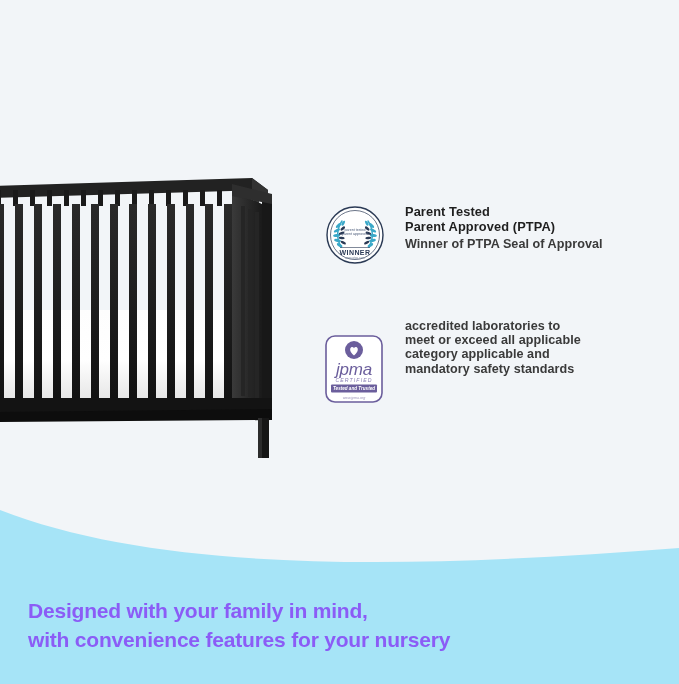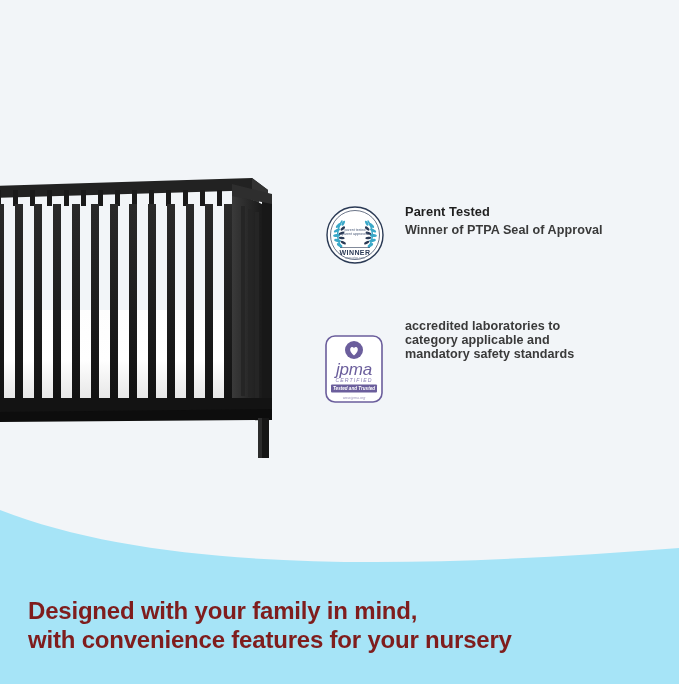--- a/index.html
+++ b/index.html
@@ -81,23 +81,23 @@
     top: 500px;
     width: 679px;
     height: 184px;
   }
   .band-svg { position: absolute; left: 0; top: 0; }
 
   .headline {
     position: absolute;
     left: 28px;
     top: 596px;
-    font-size: 24px;
+    font-size: 21px;
     font-weight: bold;
-    color: #7f1d1d;
+    color: #8b5cf6;
     line-height: 29px;
     letter-spacing: -0.2px;
     white-space: nowrap;
   }
 </style>
 </head>
 <body>
 
 <div id="page">
 
@@ -241,20 +241,21 @@
           <text x="30" y="29.8" text-anchor="middle" font-family="'Liberation Sans', sans-serif" font-size="3.6" fill="#4a5a78">parent approved</text>
 
           <line x1="15" y1="42.5" x2="45" y2="42.5" stroke="#2b3a55" stroke-width="0.6"></line>
           <text x="30" y="49.5" text-anchor="middle" font-family="'Liberation Sans', sans-serif" font-size="7" font-weight="bold" letter-spacing="0.4" fill="#2b3a55">WINNER</text>
           <text x="30" y="53.6" text-anchor="middle" font-family="'Liberation Sans', sans-serif" font-size="3" fill="#7a8699">www.ptpa.com</text>
         </svg>
       </div>
       <div class="text-col">
         <div class="cert-title">
           <div>Parent Tested</div>
+          <div>Parent Approved (PTPA)</div>
         </div>
         <div class="cert-desc">Winner of PTPA Seal of Approval</div>
       </div>
     </div>
 
     <div class="cert-item jpma">
       <div class="badge-col" style="top:16px;font-style:italic;">
         <svg class="badge-svg" width="58" height="68" viewBox="0 0 58 68">
           <rect x="1" y="1" width="56" height="66" rx="9" ry="9" fill="#ffffff" stroke="#6b5e9c" stroke-width="1.6"></rect>
 
@@ -266,20 +267,21 @@
           <text x="29" y="46.5" text-anchor="middle" font-family="'Liberation Sans', sans-serif" font-size="5.2" letter-spacing="1.1" fill="#8a7fb5">CERTIFIED</text>
 
           <rect x="6" y="49.5" width="46" height="8" rx="1" fill="#6b5e9c"></rect>
           <text x="29" y="55.4" text-anchor="middle" font-family="'Liberation Sans', sans-serif" font-size="4.6" font-weight="bold" fill="#ffffff">Tested and Trusted</text>
           <text x="29" y="63.5" text-anchor="middle" font-family="'Liberation Sans', sans-serif" font-size="3.6" fill="#9b93ba">www.jpma.org</text>
         </svg>
       </div>
       <div class="text-col">
         <div class="cert-desc">
           <div>accredited laboratories to</div>
+          <div>meet or exceed all applicable</div>
           <div>category applicable and</div>
           <div>mandatory safety standards</div>
         </div>
       </div>
     </div>
 
   </div>
 
   <div class="band">
     <svg class="band-svg" width="679" height="184" viewBox="0 0 679 184">

